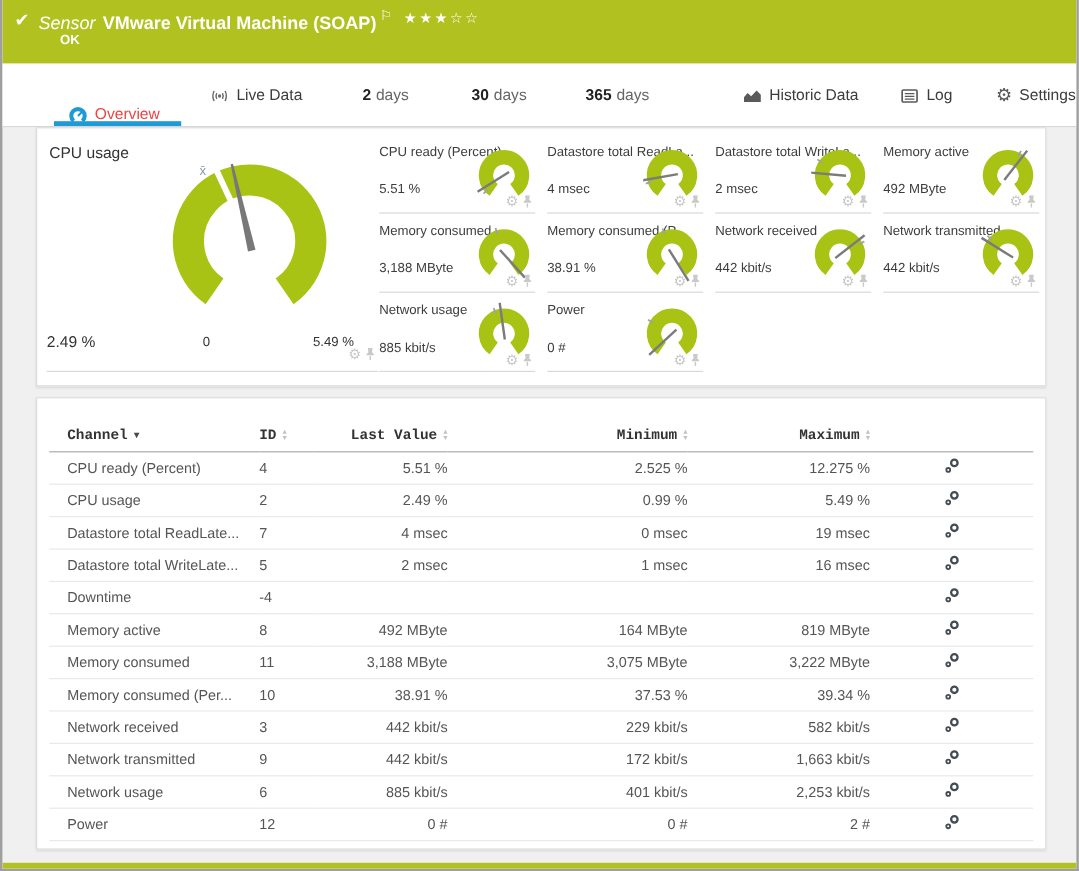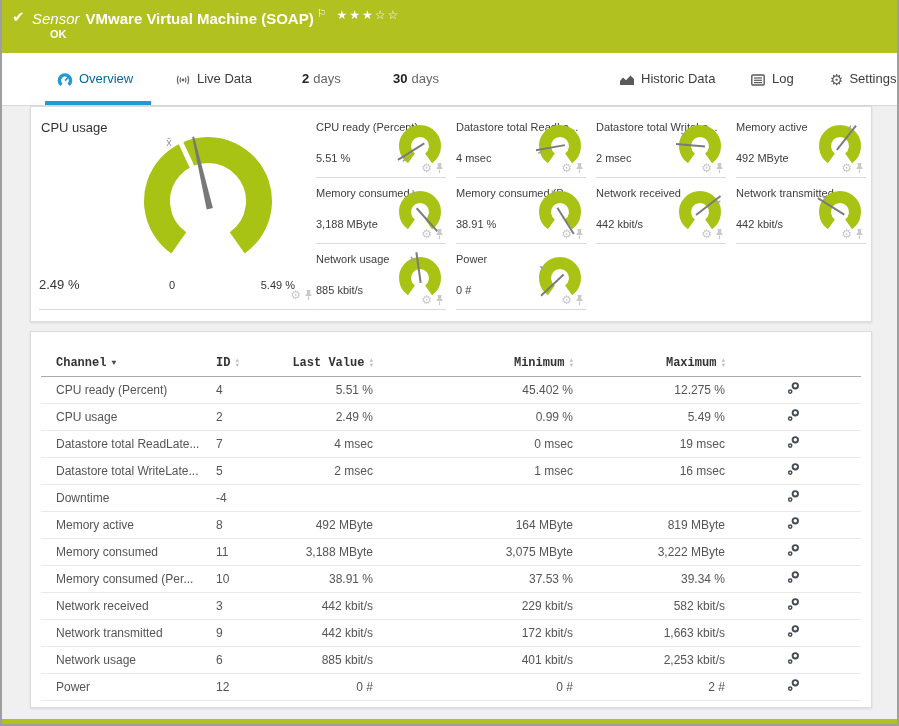--- a/index.html
+++ b/index.html
@@ -18,21 +18,21 @@
   .stars { font-size:12px; letter-spacing:2px; vertical-align:5px; margin-left:10px; cursor:pointer; }
   .status-ok { position:absolute; left:48px; top:28px; font-size:11px; font-weight:bold; }
 
   
   .tabbar { position:relative; height:53px; background:#fff; border-bottom:1px solid #d8d8d8; }
   .tab { position:absolute; top:0; height:52px; line-height:52px; font-size:13px; color:#3c3c3c;
          cursor:pointer; white-space:nowrap; }
   .tab svg, .tab .gearglyph { vertical-align:middle; margin-right:6px; }
   .tab b { color:#222; margin-right:4px; }
   .tab .unit { color:#666; }
-  .tab.active { color:#0369a1; }
+  .tab.active { color:#ef4444;margin-top:16px; }
   .tab-underline { position:absolute; left:43px; bottom:0; width:106px; height:4px; background:#1e9ad6; }
   .gearglyph { font-size:15px; color:#5a5a5a; font-style:normal; }
 
   
   .content { }
   .card { background:#fff; border:1px solid #dcdcdc; box-shadow:0 1px 2px rgba(0,0,0,.10);
           margin:0 25px 0 28px; }
 
   
   .gauges-card { position:relative; height:216px; }
@@ -94,20 +94,23 @@
       <svg width="16" height="16" viewBox="0 0 16 16">
         <circle cx="8" cy="8" r="1.4" fill="#6a6a6a"></circle>
         <path d="M5.6 5.6 Q 4.4 8 5.6 10.4 M3.4 3.8 Q 1.4 8 3.4 12.2 M10.4 5.6 Q 11.6 8 10.4 10.4 M12.6 3.8 Q 14.6 8 12.6 12.2" fill="none" stroke="#6a6a6a" stroke-width="1.2"></path>
       </svg><span>Live Data</span>
     </div>
     <div class="tab" style="left:300px">
       <b>2</b><span class="unit">days</span>
     </div>
     <div class="tab" style="left:391px">
       <b>30</b><span class="unit">days</span>
+    </div>
+    <div class="tab" style="left:486px">
+      <b>365</b><span class="unit">days</span>
     </div>
     <div class="tab" style="left:617px">
       <svg width="16" height="16" viewBox="0 0 16 16">
         <path d="M1 13 L1 9 4 5.5 7 8.2 11.5 3.5 15 7 15 13 Z" fill="#5a5a5a"></path>
       </svg><span>Historic Data</span>
     </div>
     <div class="tab" style="left:748px">
       <svg width="16" height="16" viewBox="0 0 16 16">
         <rect x="1.8" y="3" width="12.4" height="10" rx="1" fill="none" stroke="#5a5a5a" stroke-width="1.4"></rect>
         <line x1="4" y1="6" x2="12" y2="6" stroke="#5a5a5a" stroke-width="1.2"></line>
@@ -339,21 +342,21 @@
                   <span>▼</span>
                 </span></th>
             <th class="cicon"></th>
           </tr>
         </thead>
         <tbody>
           <tr>
             <td class="c1">CPU ready (Percent)</td>
             <td>4</td>
             <td class="num">5.51 %</td>
-            <td class="num">45.402 %</td>
+            <td class="num">2.525 %</td>
             <td class="num">12.275 %</td>
             <td class="cicon"><span class="wrench-btn"><svg width="15" height="15" viewBox="0 0 15 15">
                     <circle cx="9.3" cy="4.8" r="2.7" fill="none" stroke="#434c54" stroke-width="1.9"></circle>
                     <circle cx="4.2" cy="10.6" r="1.6" fill="none" stroke="#434c54" stroke-width="1.5"></circle>
                   </svg></span></td>
           </tr>
           <tr>
             <td class="c1">CPU usage</td>
             <td>2</td>
             <td class="num">2.49 %</td>

